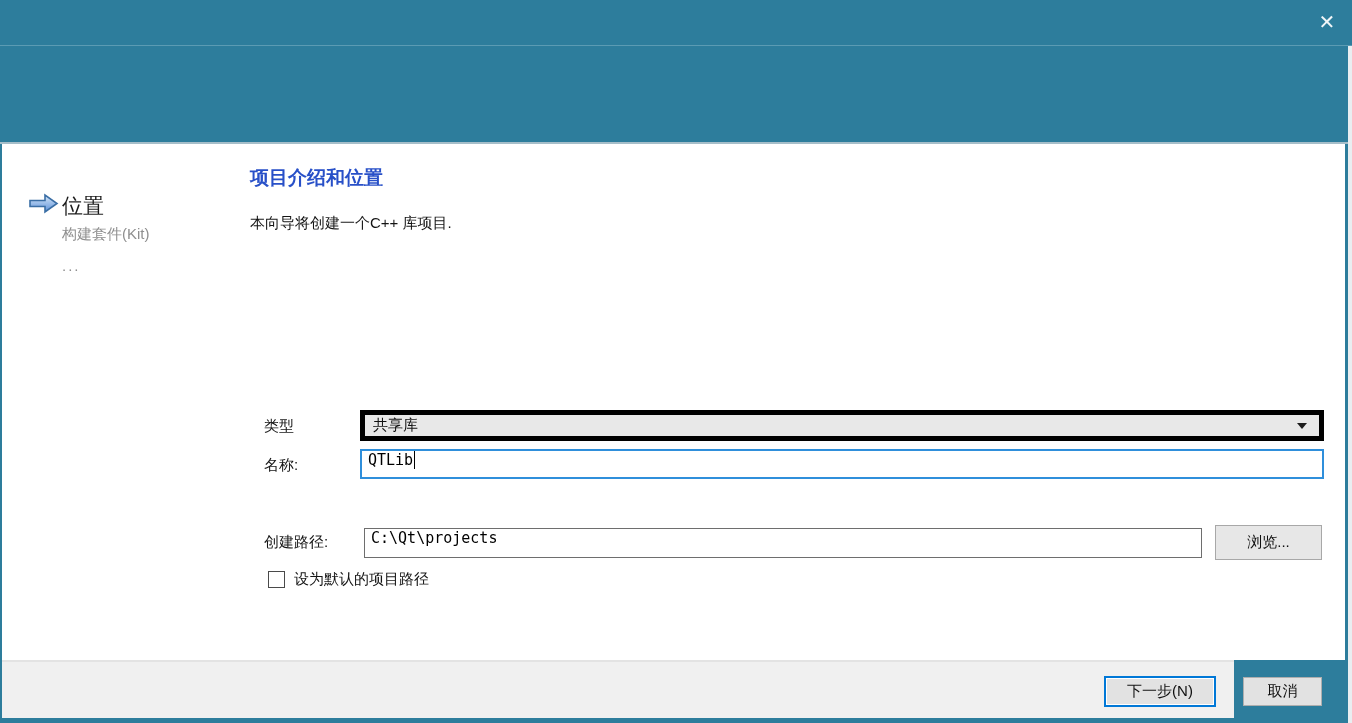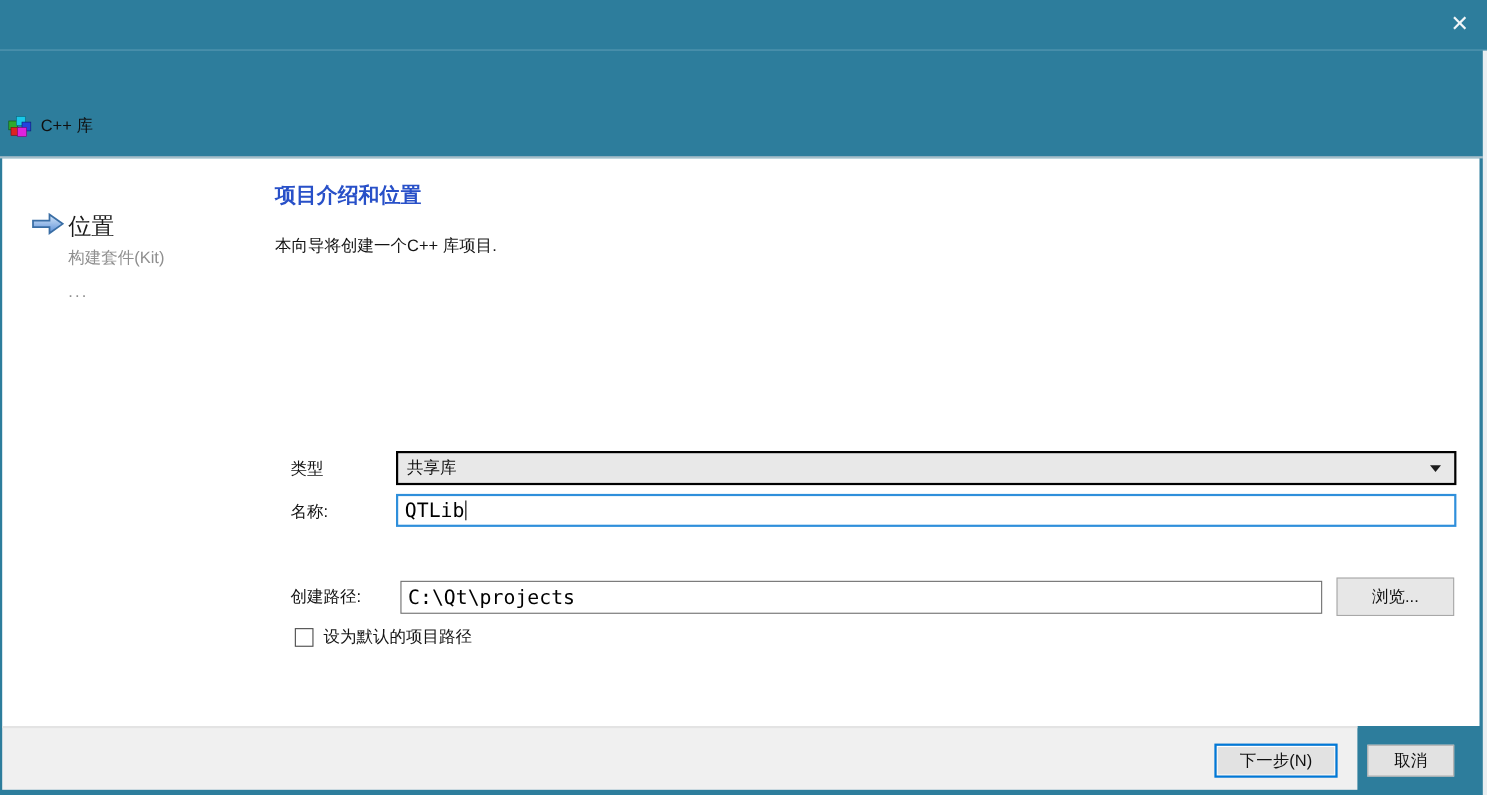--- a/index.html
+++ b/index.html
@@ -33,27 +33,27 @@
   
   .page-title { position:absolute; left:248px; top:21px; font-size:19px; font-weight:bold; color:#2850c8; }
   .page-desc  { position:absolute; left:248px; top:70px; font-size:15px; color:#141414; }
 
   .lbl { position:absolute; font-size:15px; color:#141414; }
   .lbl-type { left:262px; top:273px; }
   .lbl-name { left:262px; top:312px; }
   .lbl-path { left:262px; top:389px; }
 
   .combo { position:absolute; left:358px; top:266px; width:964px; height:31px;
-           background:#e8e8e8; border:2px solid #000000; display:flex; align-items:center; }
+           background:#e8e8e8; border:5px solid #000000; display:flex; align-items:center; }
   .combo-text { font-size:15px; color:#101010; padding-left:8px; flex:1; }
   .combo-arrow { width:0; height:0; border-left:5px solid transparent; border-right:5px solid transparent;
                  border-top:6px solid #1c1c1c; margin-right:12px; }
 
-  .input { position:absolute; background:#ffffff; display:flex; align-items:center;
-           font-family:"DejaVu Sans Mono","Liberation Mono",monospace; font-size:18px; color:#000; }
+  .input { position:absolute; background:#ffffff; display:flex; align-items:flex-start;
+           font-family:"DejaVu Sans Mono","Liberation Mono",monospace; font-size:15px; color:#000; }
   .input-name { left:358px; top:305px; width:964px; height:30px; border:2px solid #2f8fdb; padding-left:6px; }
   .input-path { left:362px; top:384px; width:838px; height:30px; border:1px solid #6e6e6e; padding-left:6px; }
   .caret { display:inline-block; width:1px; height:18px; background:#000; margin-left:1px; }
 
   .btn { display:flex; align-items:center; justify-content:center; font-size:15px; color:#101010;
          background:#e4e4e4; cursor:default; }
   .btn-browse { position:absolute; left:1213px; top:381px; width:107px; height:35px;
                 border:1px solid #a8a8a8; background:#e7e7e7; }
 
   .chk-row { position:absolute; left:266px; top:426px; display:flex; align-items:center; }
@@ -73,30 +73,20 @@
 
 <div class="window">
 
   <div class="titlebar">
     <div class="close-btn">
       <span>✕</span>
     </div>
   </div>
   <div class="sep1"></div>
 
-  <div class="header-band">
-    <svg class="hdr-icon" width="22" height="22" viewBox="0 0 22 22">
-      <rect x="1" y="6" width="8" height="8" fill="#2daa2d" stroke="#115511" stroke-width="0.6"></rect>
-      <rect x="8" y="2" width="8" height="8" fill="#18c8e8" stroke="#0a6f85" stroke-width="0.6"></rect>
-      <rect x="13" y="7" width="8" height="8" fill="#2244dd" stroke="#101e77" stroke-width="0.6"></rect>
-      <rect x="3" y="12" width="7" height="7" fill="#dd2222" stroke="#771010" stroke-width="0.6"></rect>
-      <rect x="9" y="12" width="8" height="8" fill="#dd22dd" stroke="#770f77" stroke-width="0.6"></rect>
-    </svg>
-    <span class="hdr-title">C++ 库</span>
-  </div>
   <div class="sep2"></div>
 
   <div class="content">
 
     <svg class="step-arrow" width="31" height="21" viewBox="0 0 31 21">
       <defs>
         <linearGradient id="ag" x1="0" y1="0" x2="0" y2="1">
           <stop offset="0" stop-color="#d7e8fa"></stop>
           <stop offset="1" stop-color="#5c90d8"></stop>
         </linearGradient>

